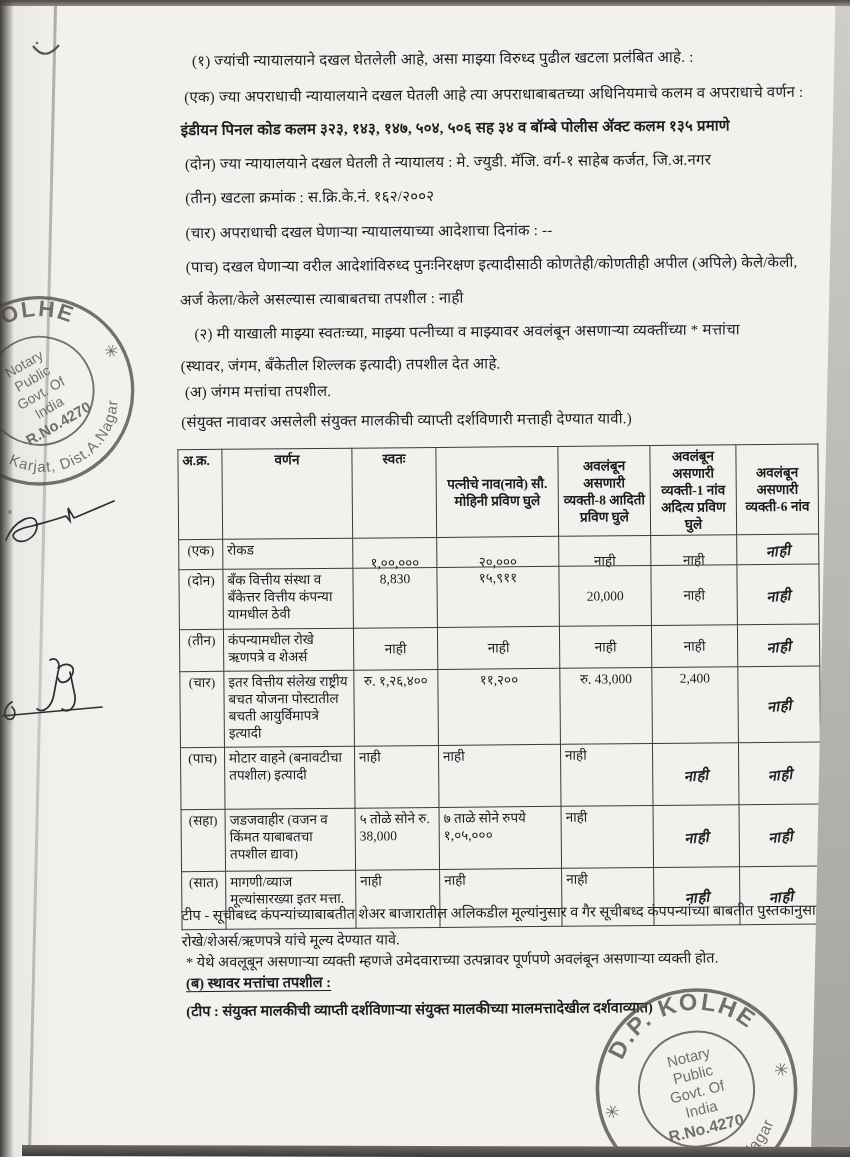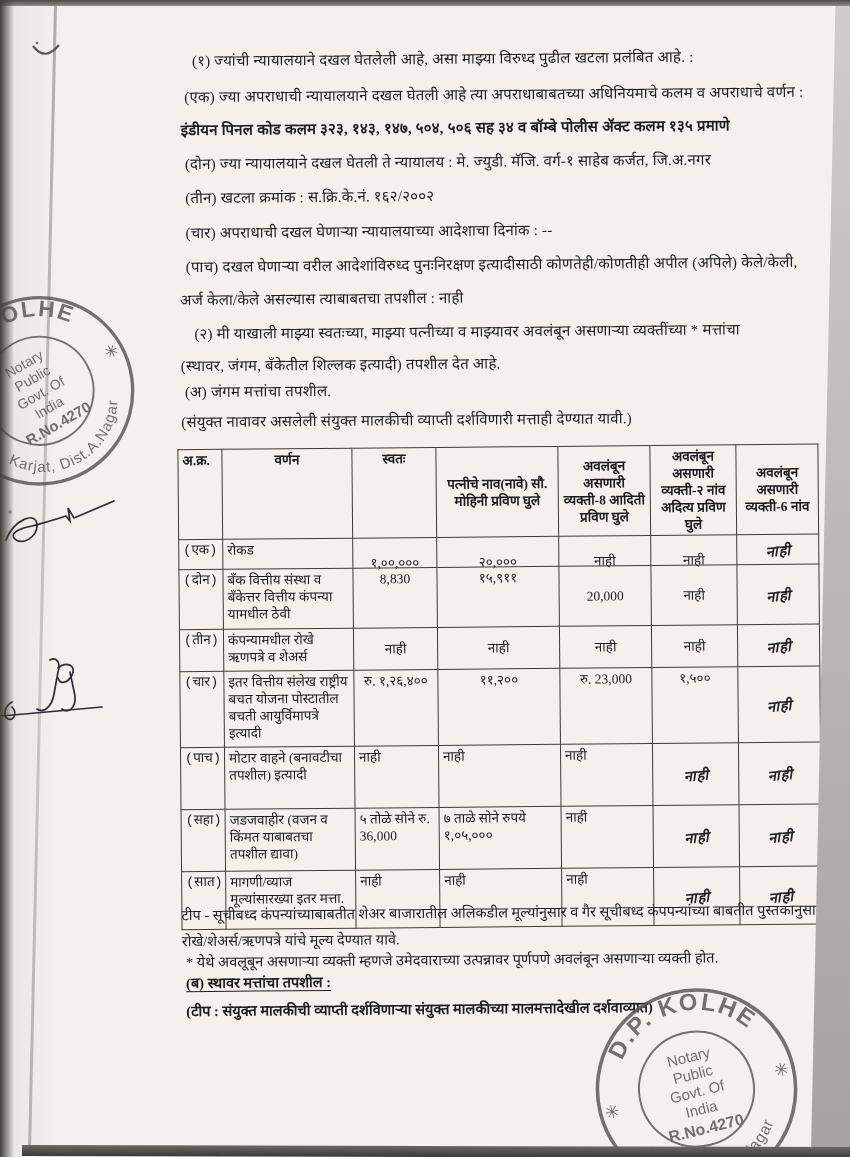--- a/index.html
+++ b/index.html
@@ -25,21 +25,21 @@
        transform:rotate(-0.5deg);transform-origin:430px 520px;z-index:3;}
   .line{position:absolute;font-size:15px;line-height:22px;white-space:nowrap;
         letter-spacing:.2px;color:#1d1d20;}
   .b{font-weight:700;}
   
   #assets-table{position:absolute;left:178px;top:447px;}
   table{border-collapse:collapse;table-layout:fixed;width:640px;font-size:13.5px;color:#1c1c1e;}
   th,td{border:1.6px solid #3c3b39;padding:2px 4px;overflow:hidden;}
   th{font-weight:700;text-align:center;vertical-align:middle;line-height:17px;}
   td{line-height:17px;}
-  .c-sr{vertical-align:top;text-align:left;font-family:Liberation Mono, monospace;}
+  .c-sr{vertical-align:top;text-align:center;}
   .c-desc{vertical-align:top;text-align:left;}
   .c-num{vertical-align:middle;text-align:center;}
   .c-topleft{vertical-align:top;text-align:left;}
   tr.hr{height:62px;} tr.r1{height:30px;} tr.r2{height:60px;} tr.r3{height:42px;}
   tr.r4{height:76px;} tr.r5{height:62px;} tr.r6{height:62px;} tr.r7{height:58px;}
   .sink{transform:translateY(10px);}
   .hw{font-weight:700;font-style:italic;font-family:"DejaVu Serif",serif;
       transform:rotate(-5deg);letter-spacing:1px;color:#232325;font-size:14.5px;}
   
   .note{position:absolute;font-size:14.5px;line-height:21px;white-space:nowrap;color:#1d1d20;}
@@ -124,21 +124,21 @@
             <col style="width:86px">
             <col style="width:82px">
         </colgroup>
         <tbody>
             <tr class="hr">
           <th class="c-topleft">अ.क्र.</th>
           <th style="vertical-align:top">वर्णन</th>
           <th style="vertical-align:top">स्वतः</th>
           <th>पत्नीचे नाव(नावे) सौ. मोहिनी प्रविण घुले</th>
           <th>अवलंबून असणारी व्यक्ती-8 आदिती प्रविण घुले</th>
-          <th>अवलंबून असणारी व्यक्ती-२ नांव अदित्य प्रविण घुले</th>
+          <th>अवलंबून असणारी व्यक्ती-1 नांव अदित्य प्रविण घुले</th>
           <th>अवलंबून असणारी व्यक्ती-6 नांव</th>
         </tr>
         <tr class="r1">
           <td class="c-sr">(एक)</td>
           <td class="c-desc">रोकड</td>
           <td class="c-num sink">१,००,०००</td>
           <td class="c-num sink">२०,०००</td>
           <td class="c-num sink">नाही</td>
           <td class="c-num sink">नाही</td>
           <td class="c-num hw sink">नाही</td>
@@ -159,37 +159,37 @@
           <td class="c-num">नाही</td>
           <td class="c-num">नाही</td>
           <td class="c-num">नाही</td>
           <td class="c-num hw">नाही</td>
         </tr>
         <tr class="r4">
           <td class="c-sr">(चार)</td>
           <td class="c-desc">इतर वित्तीय संलेख राष्ट्रीय बचत योजना पोस्टातील बचती आयुर्विमापत्रे इत्यादी</td>
           <td class="c-num" style="vertical-align:top">रु. १,२६,४००</td>
           <td class="c-num" style="vertical-align:top">११,२००</td>
-          <td class="c-num" style="vertical-align:top">रु. 23,000</td>
-          <td class="c-num" style="vertical-align:top">१,५००</td>
+          <td class="c-num" style="vertical-align:top">रु. 43,000</td>
+          <td class="c-num" style="vertical-align:top">2,400</td>
           <td class="c-num hw">नाही</td>
         </tr>
         <tr class="r5">
           <td class="c-sr">(पाच)</td>
           <td class="c-desc">मोटार वाहने (बनावटीचा तपशील) इत्यादी</td>
           <td class="c-topleft">नाही</td>
           <td class="c-topleft">नाही</td>
           <td class="c-topleft">नाही</td>
           <td class="c-num hw">नाही</td>
           <td class="c-num hw">नाही</td>
         </tr>
         <tr class="r6">
           <td class="c-sr">(सहा)</td>
           <td class="c-desc">जडजवाहीर (वजन व किंमत याबाबतचा तपशील द्यावा)</td>
-          <td class="c-topleft">५ तोळे सोने रु. 36,000</td>
+          <td class="c-topleft">५ तोळे सोने रु. 38,000</td>
           <td class="c-topleft">७ ताळे सोने रुपये १,०५,०००</td>
           <td class="c-topleft">नाही</td>
           <td class="c-num hw">नाही</td>
           <td class="c-num hw">नाही</td>
         </tr>
         <tr class="r7">
           <td class="c-sr">(सात)</td>
           <td class="c-desc">मागणी/व्याज मूल्यांसारख्या इतर मत्ता.</td>
           <td class="c-topleft">नाही</td>
           <td class="c-topleft">नाही</td>

